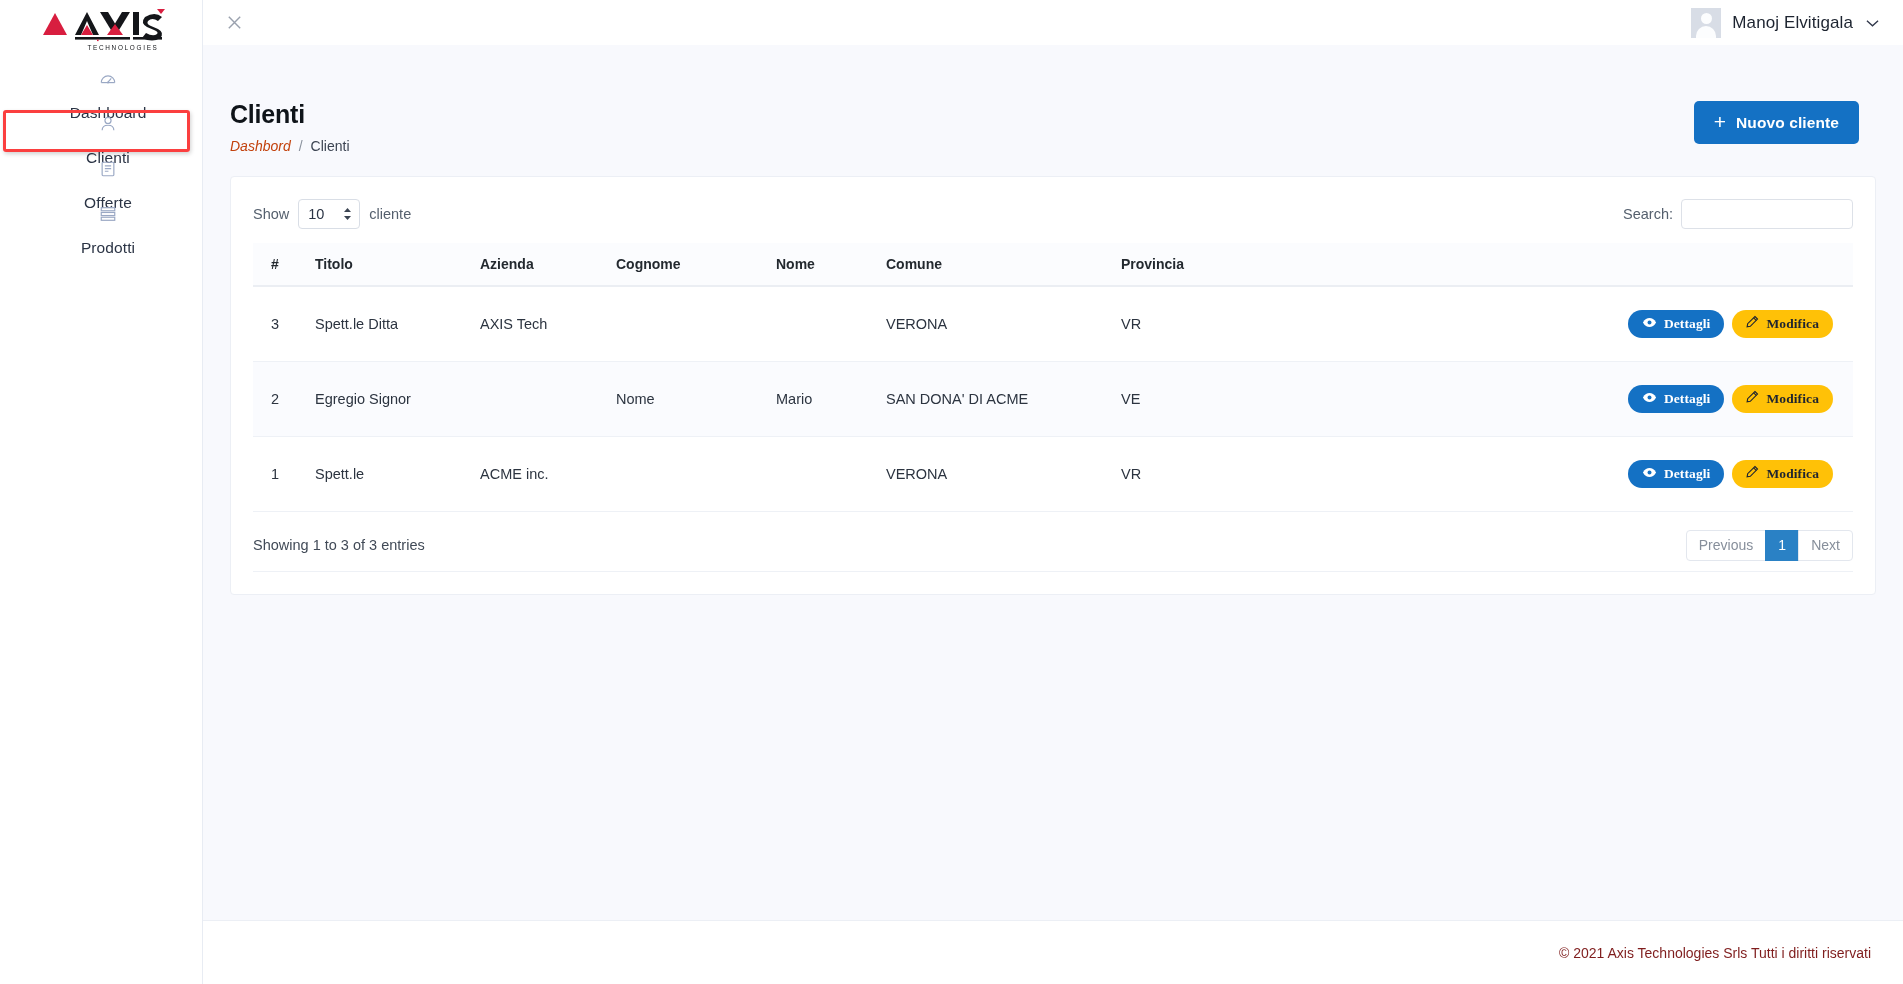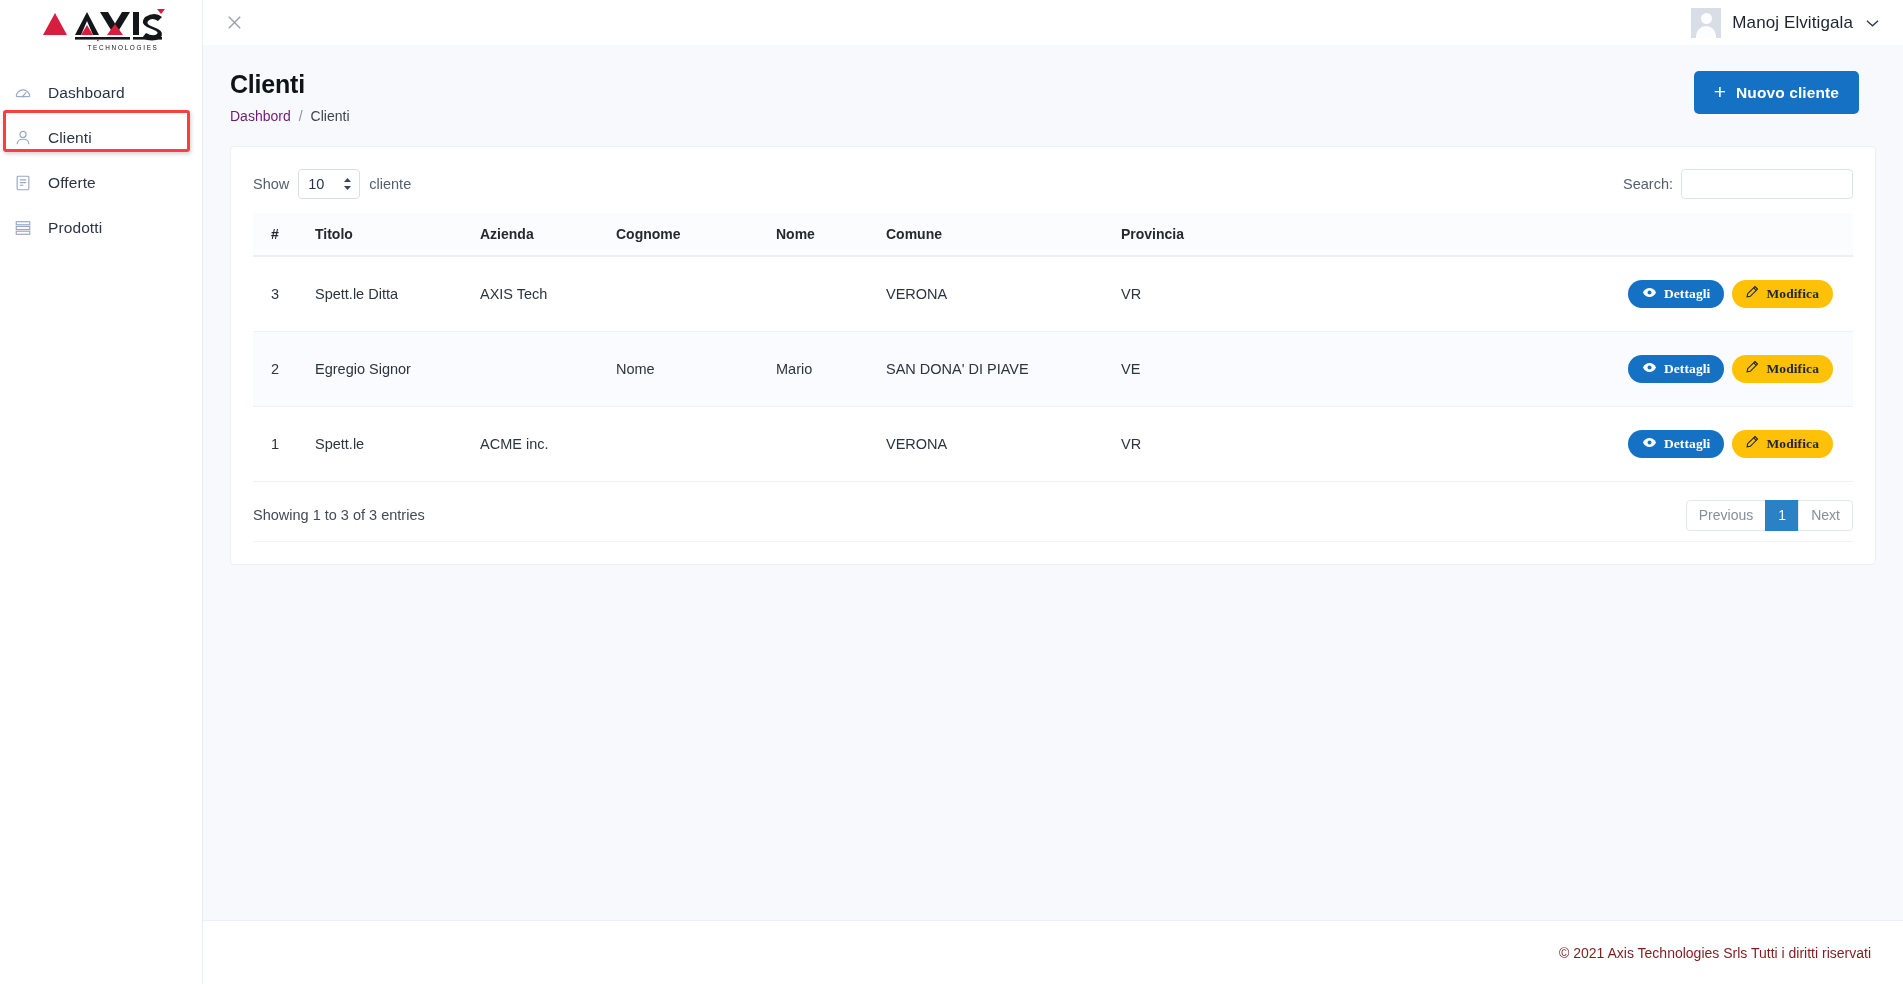--- a/index.html
+++ b/index.html
@@ -27,20 +27,21 @@
   }
   .logo { width: 128px; height: 46px; display:block; }
   .nav { margin-top: 14px; }
   .nav-item {
     display: flex; align-items: center;
     height: 45px;
     padding-left: 14px;
     gap: 16px;
     cursor: pointer;
     position: relative;
+    flex-direction: column;
   }
   .nav-item .ico { width: 18px; height: 18px; display:flex; align-items:center; justify-content:center; flex:0 0 18px; }
   .nav-item .ico svg { display:block; }
   .nav-label {
     font-size: 15.5px;
     color: #2b3445;
     letter-spacing: 0.1px;
   }
 
   
@@ -56,20 +57,21 @@
     background: transparent;
   }
 
   
   .main {
     flex: 1 1 auto;
     height: 984px;
     display: flex; flex-direction: column;
     background: #f8f9fd;
     min-width: 0;
+    gap: 30px;
   }
   .topbar {
     height: 45px; flex: 0 0 45px;
     background: #ffffff;
     display: flex; align-items: center;
     justify-content: space-between;
     padding: 0 20px 0 18px;
   }
   .close-btn {
     width: 26px; height: 26px;
@@ -92,21 +94,21 @@
 
   .page-head {
     padding: 26px 44px 0 27px;
     display: flex; justify-content: space-between; align-items: flex-start;
   }
   .page-title {
     font-size: 25px; font-weight: bold; color: #0f1419;
     letter-spacing: -0.2px; line-height: 1.1;
   }
   .breadcrumb { margin-top: 9px; font-size: 14px; display: flex; align-items: center; gap: 8px; }
-  .bc-link { color: #701a75; cursor: pointer; }
+  .bc-link { color: #c2410c; cursor: pointer; font-style: italic; }
   .bc-sep { color: #8a919d; }
   .bc-cur { color: #3c4452; }
 
   .btn-new {
     background: #1471c4;
     color: #ffffff;
     border: none; border-radius: 5px;
     height: 43px;
     padding: 0 20px;
     display: flex; align-items: center; gap: 10px;
@@ -429,21 +431,21 @@
                 </div>
               </td>
             </tr>
 
             <tr class="striped">
               <td>2</td>
               <td>Egregio Signor</td>
               <td></td>
               <td>Nome</td>
               <td>Mario</td>
-              <td>SAN DONA' DI PIAVE</td>
+              <td>SAN DONA' DI ACME</td>
               <td>VE</td>
               <td class="col-act">
                 <div class="actions">
                   <button class="pill pill-details">
                     <span>
                       <svg width="15" height="11" viewBox="0 0 16 11" fill="none">
                         <path d="M1 5.5 C3 1.8 5.4 0.7 8 0.7 s5 1.1 7 4.8 c-2 3.7 -4.4 4.8 -7 4.8 s-5 -1.1 -7 -4.8 z" fill="#ffffff"></path>
                         <circle cx="8" cy="5.5" r="2.1" fill="#1471c4"></circle>
                       </svg>
                     </span>

